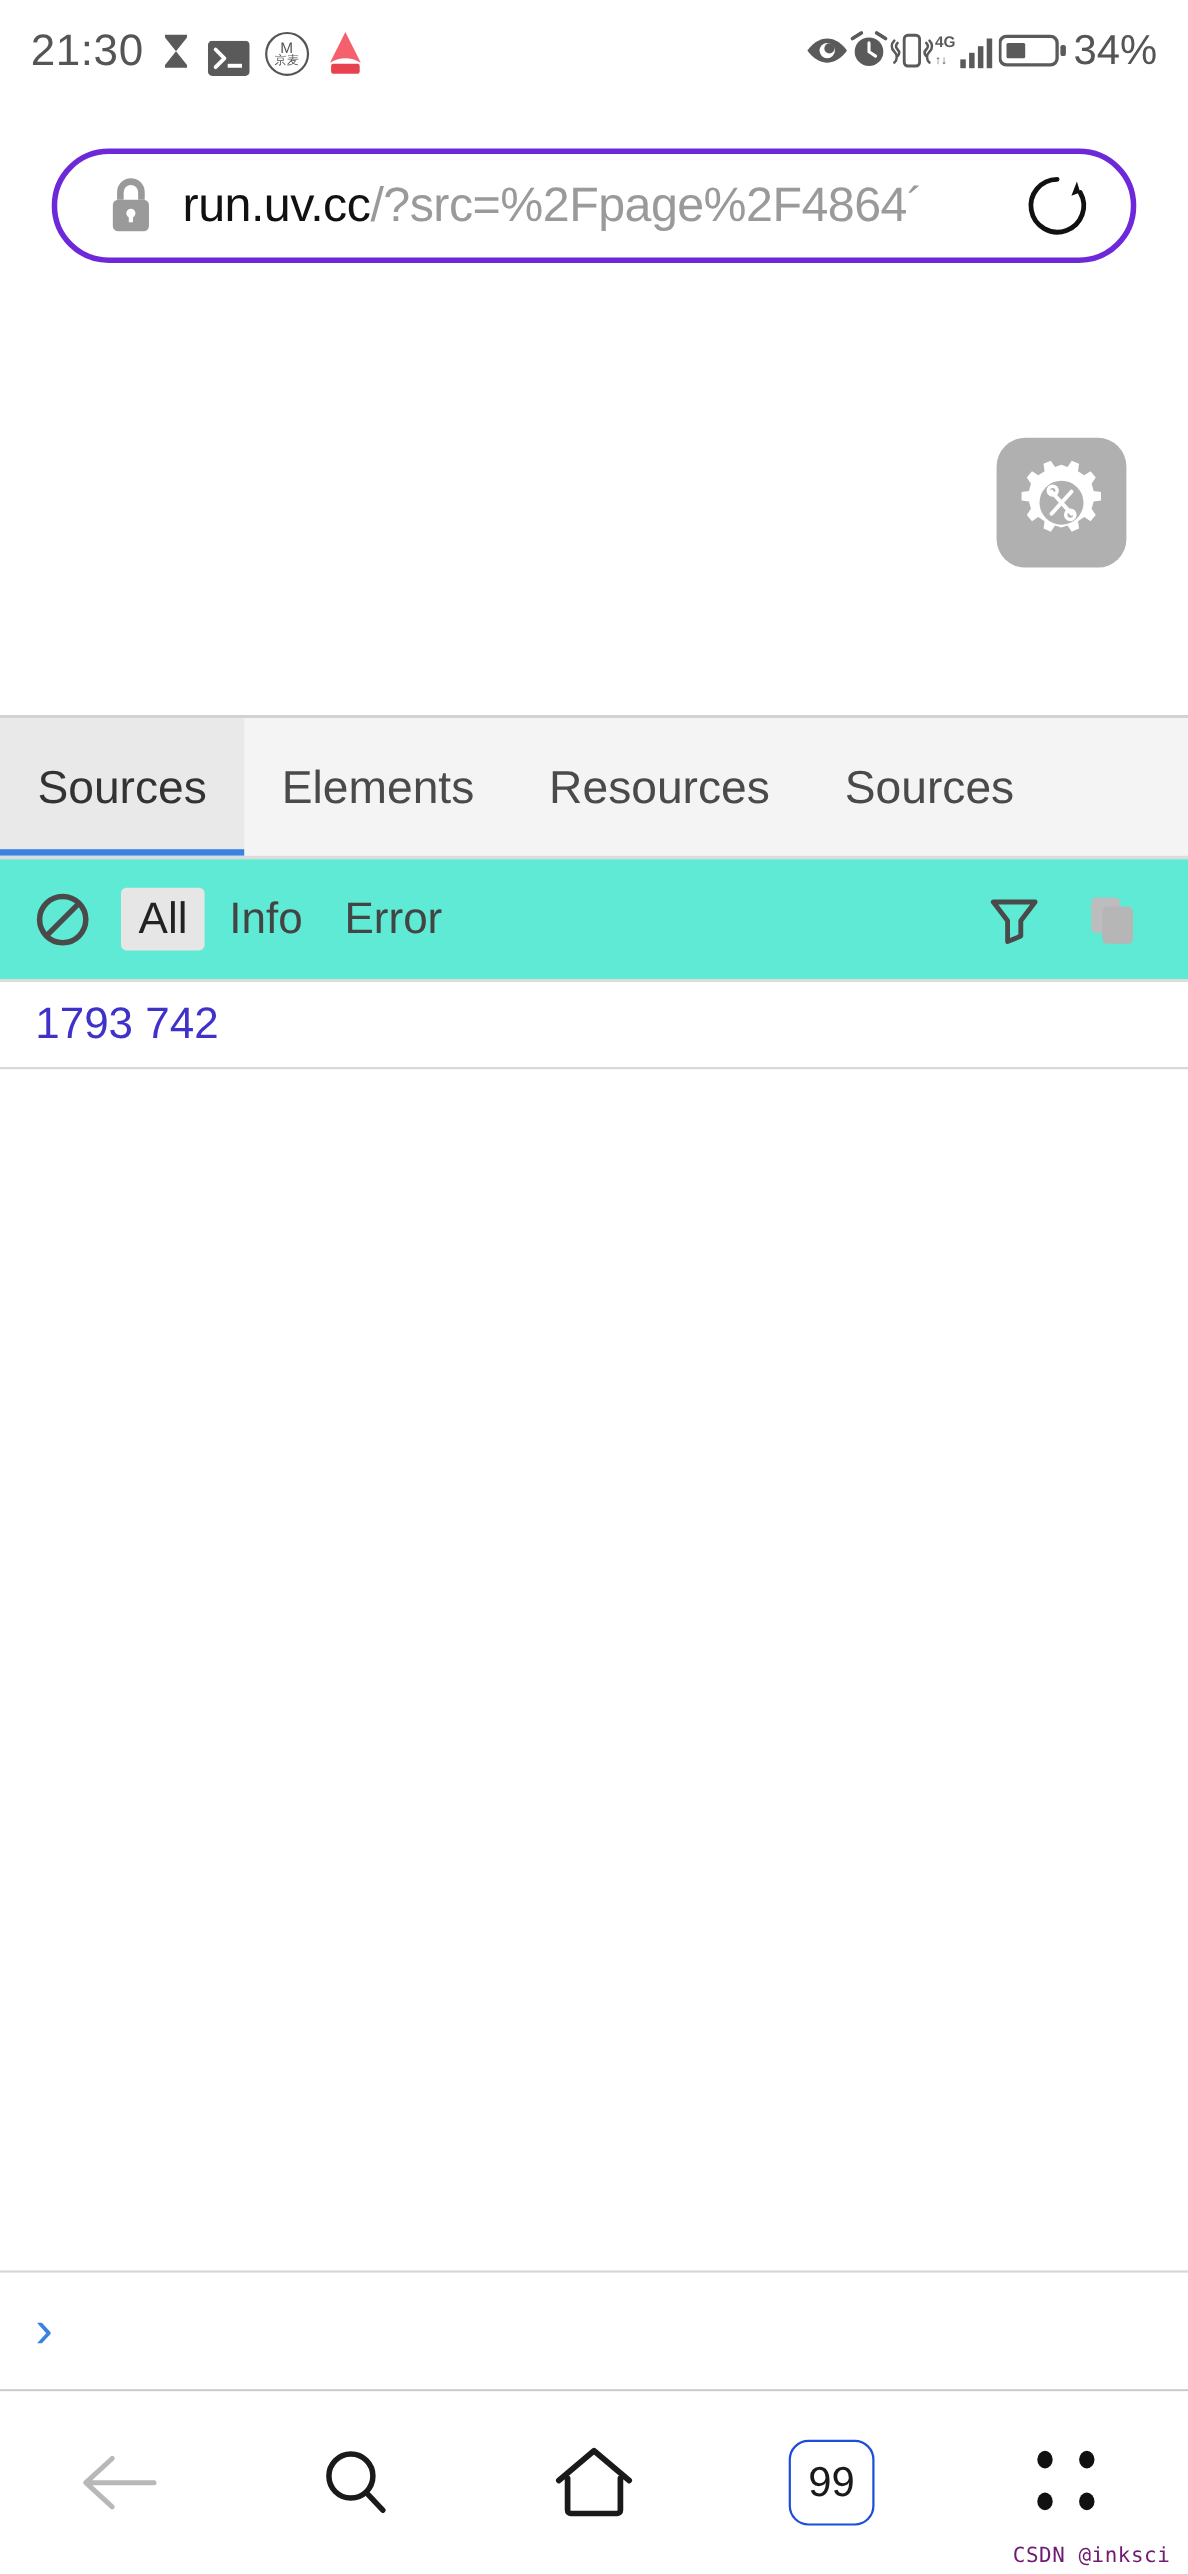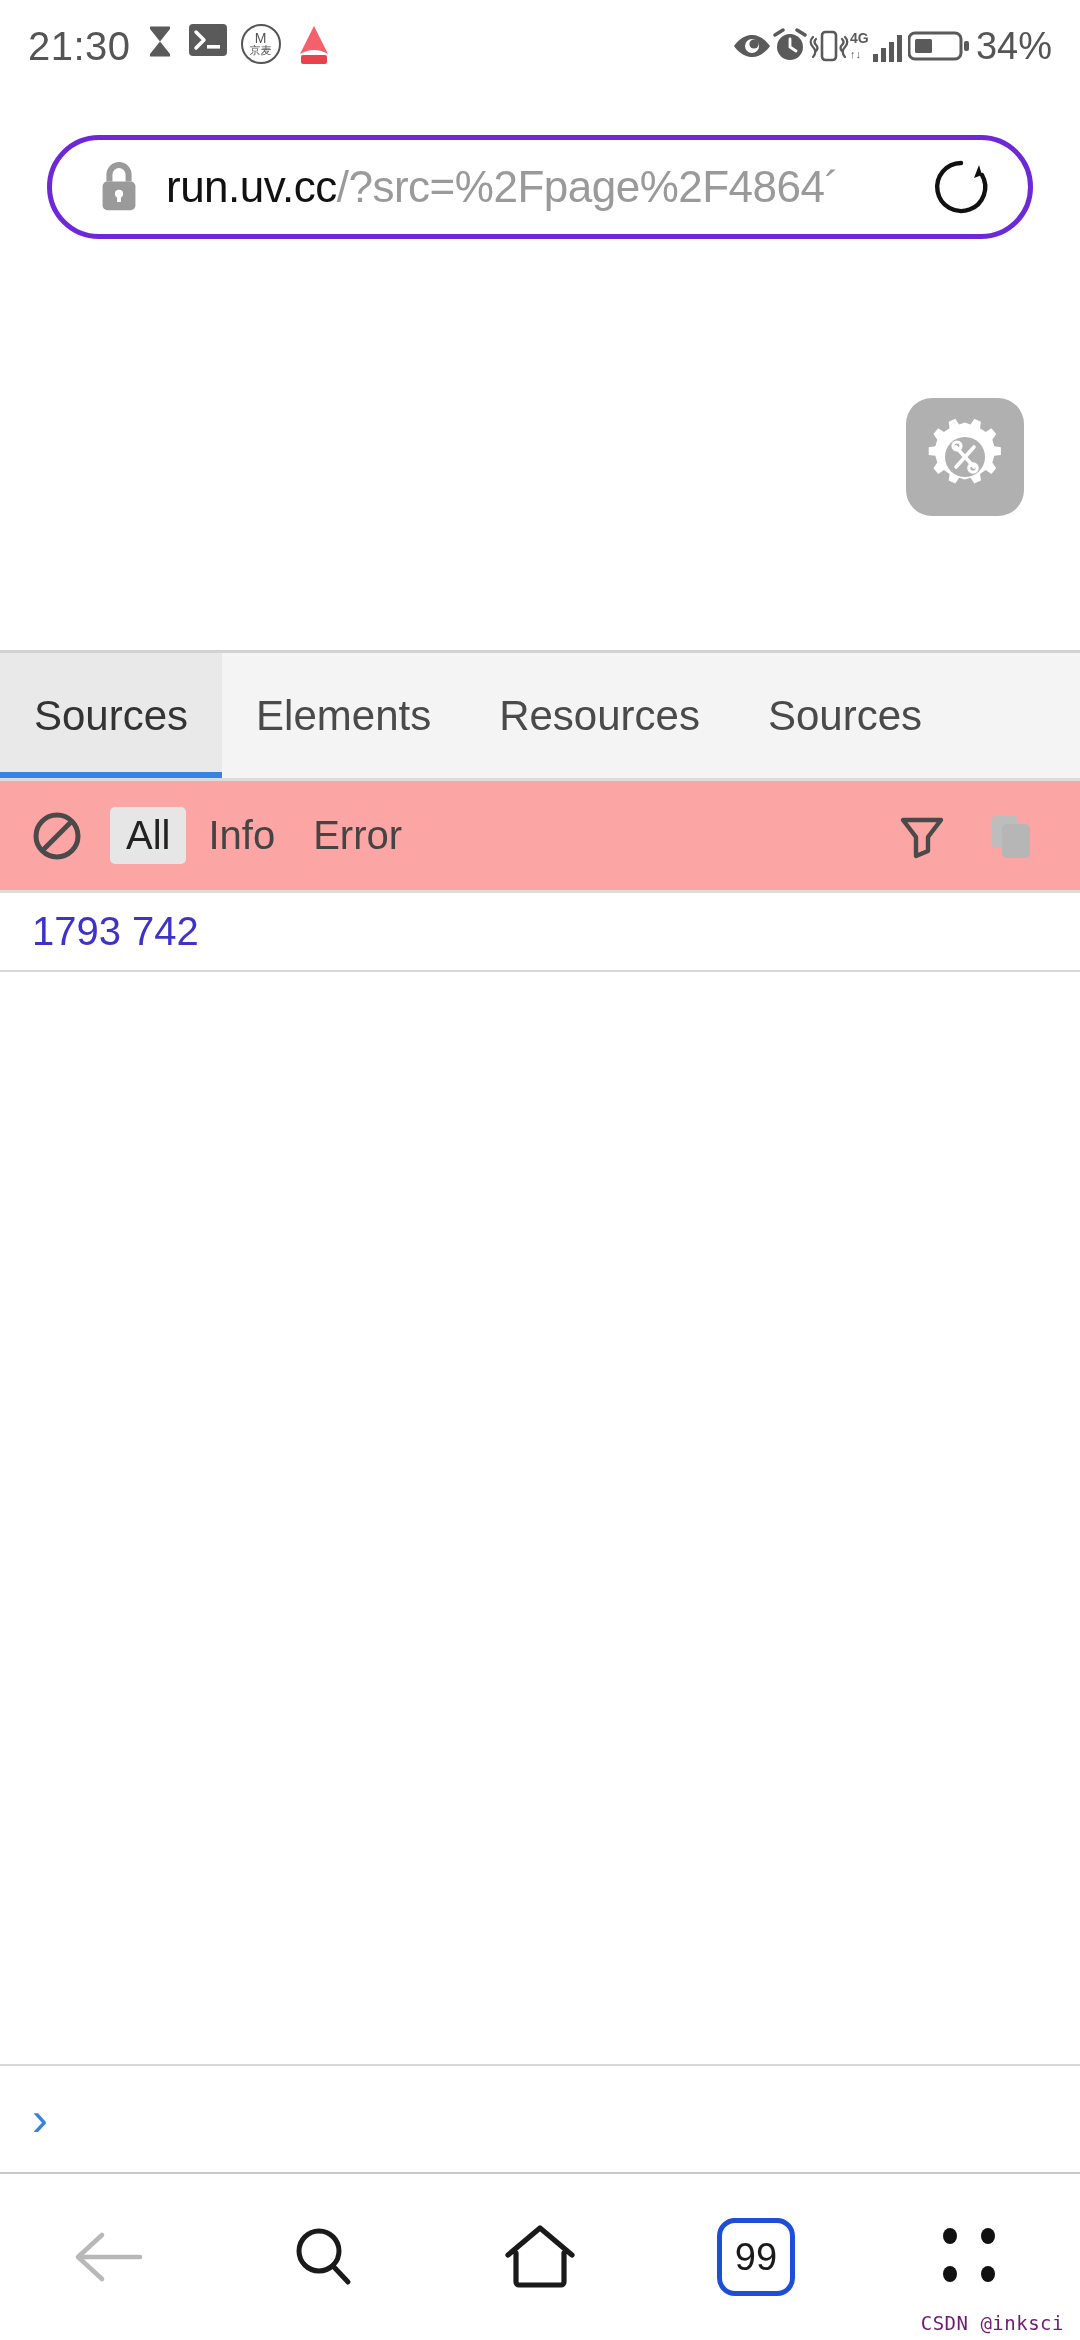--- a/index.html
+++ b/index.html
@@ -9,21 +9,21 @@
     font-family:"Liberation Sans", sans-serif;
     overflow:hidden;
   }
   .screen { position:relative; width:1080px; height:2340px; background:#fff; }
 
   
   .statusbar {
     position:absolute; top:0; left:0; width:1080px; height:92px;
     display:flex; align-items:center; padding:0 28px;
   }
-  .sb-left { display:flex; align-items:flex-start; gap:14px; }
+  .sb-left { display:flex; align-items:flex-end; gap:14px; }
   .sb-clock { font-size:40px; color:#555; letter-spacing:0.5px; }
   .sb-right { display:flex; align-items:center; margin-left:auto; }
   .sb-battery-text { font-size:38px; color:#555; margin-left:6px; }
   .ico { display:inline-flex; align-items:center; justify-content:center; }
 
   .jd-badge {
     width:40px; height:40px; border-radius:50%; border:2.5px solid #555;
     display:flex; flex-direction:column; align-items:center; justify-content:center;
     line-height:1;
   }
@@ -52,21 +52,21 @@
   .devtools { position:absolute; top:650px; left:0; width:1080px; height:1524px; background:#fff;
               border-top:3px solid #d2d2d2; display:flex; flex-direction:column; }
 
   .dt-tabs { height:128px; background:#f4f4f4; display:flex; align-items:stretch;
              border-bottom:3px solid #dcdcdc; overflow:hidden; flex:0 0 auto; position:relative; }
   .dt-tab { display:flex; align-items:center; padding:0 34px; font-size:42px; color:#4a4a4a;
             white-space:nowrap; position:relative; }
   .dt-tab.active { background:#e9e9e9; color:#333; }
   .dt-tab.active::after { content:""; position:absolute; left:0; right:0; bottom:0; height:6px; background:#3b82e0; }
 
-  .dt-filter { height:112px; background:#fca5a5; display:flex; align-items:center;
+  .dt-filter { height:112px; background:#5eead4; display:flex; align-items:center;
                padding:0 30px; border-bottom:3px solid #dcdcdc; flex:0 0 auto; }
   .dt-filter-levels { display:flex; align-items:center; gap:6px; margin-left:26px; }
   .lvl { font-size:40px; color:#444; padding:6px 16px; border-radius:5px; }
   .lvl.selected { background:#e6e6e6; color:#222; }
   .dt-filter-right { margin-left:auto; display:flex; align-items:center; gap:42px; padding-right:14px; }
 
   .dt-console { flex:1 1 auto; background:#fff; overflow:hidden; }
   .log-row { min-height:78px; display:flex; align-items:center; padding:16px 32px;
              border-bottom:2px solid #d8d8d8; background:#fff; }
   .log-text { font-size:40px; color:#3f32c9; }
@@ -74,21 +74,21 @@
   .dt-prompt { height:110px; background:#fff; border-top:2px solid #d8d8d8;
                border-bottom:2px solid #c9c9c9; display:flex; align-items:center; padding:0 32px;
                flex:0 0 auto; }
   .prompt-caret { font-size:48px; color:#3b82e0; font-weight:300; line-height:1; }
   .prompt-input { flex:1; margin-left:20px; font-size:40px; color:#333; }
 
   
   .navbar { position:absolute; bottom:0; left:0; width:1080px; height:166px; background:#fff;
             display:flex; align-items:center; justify-content:space-around; }
   .nav-btn { width:150px; height:120px; display:flex; align-items:center; justify-content:center; }
-  .tabcount { width:78px; height:78px; border:5px solid #1d4ed8; border-radius:18px;
+  .tabcount { width:78px; height:78px; border:2px solid #1d4ed8; border-radius:18px;
               display:flex; align-items:center; justify-content:center;
               font-size:38px; color:#1a1a1a; }
   .dots4 { width:58px; height:58px; display:grid; grid-template-columns:1fr 1fr;
            grid-template-rows:1fr 1fr; gap:18px; }
   .dots4 span { width:14px; height:16px; background:#111; border-radius:50%; }
 
   .watermark { position:absolute; right:16px; bottom:6px; font-size:19px; color:#701a75;
                font-family:"DejaVu Sans Mono", monospace; letter-spacing:0.5px; }
 </style>
 </head>

